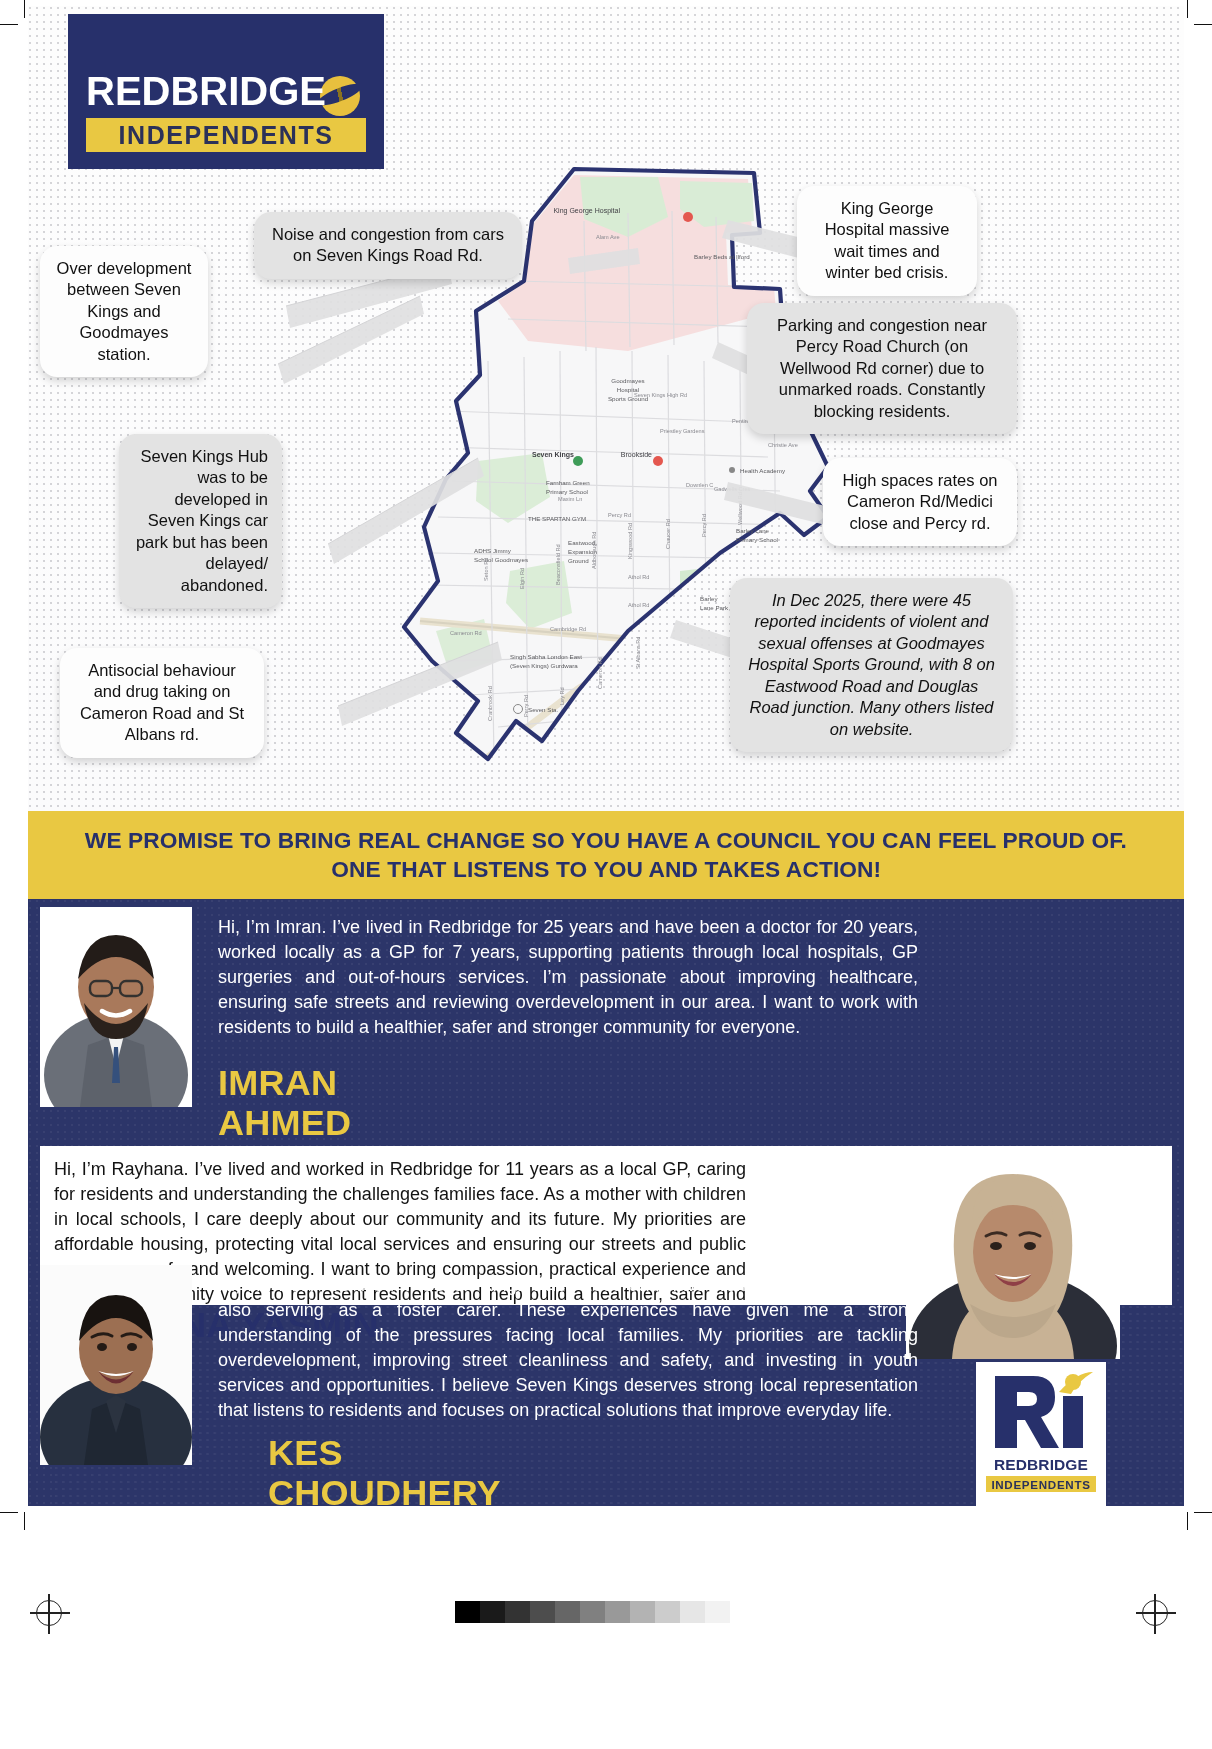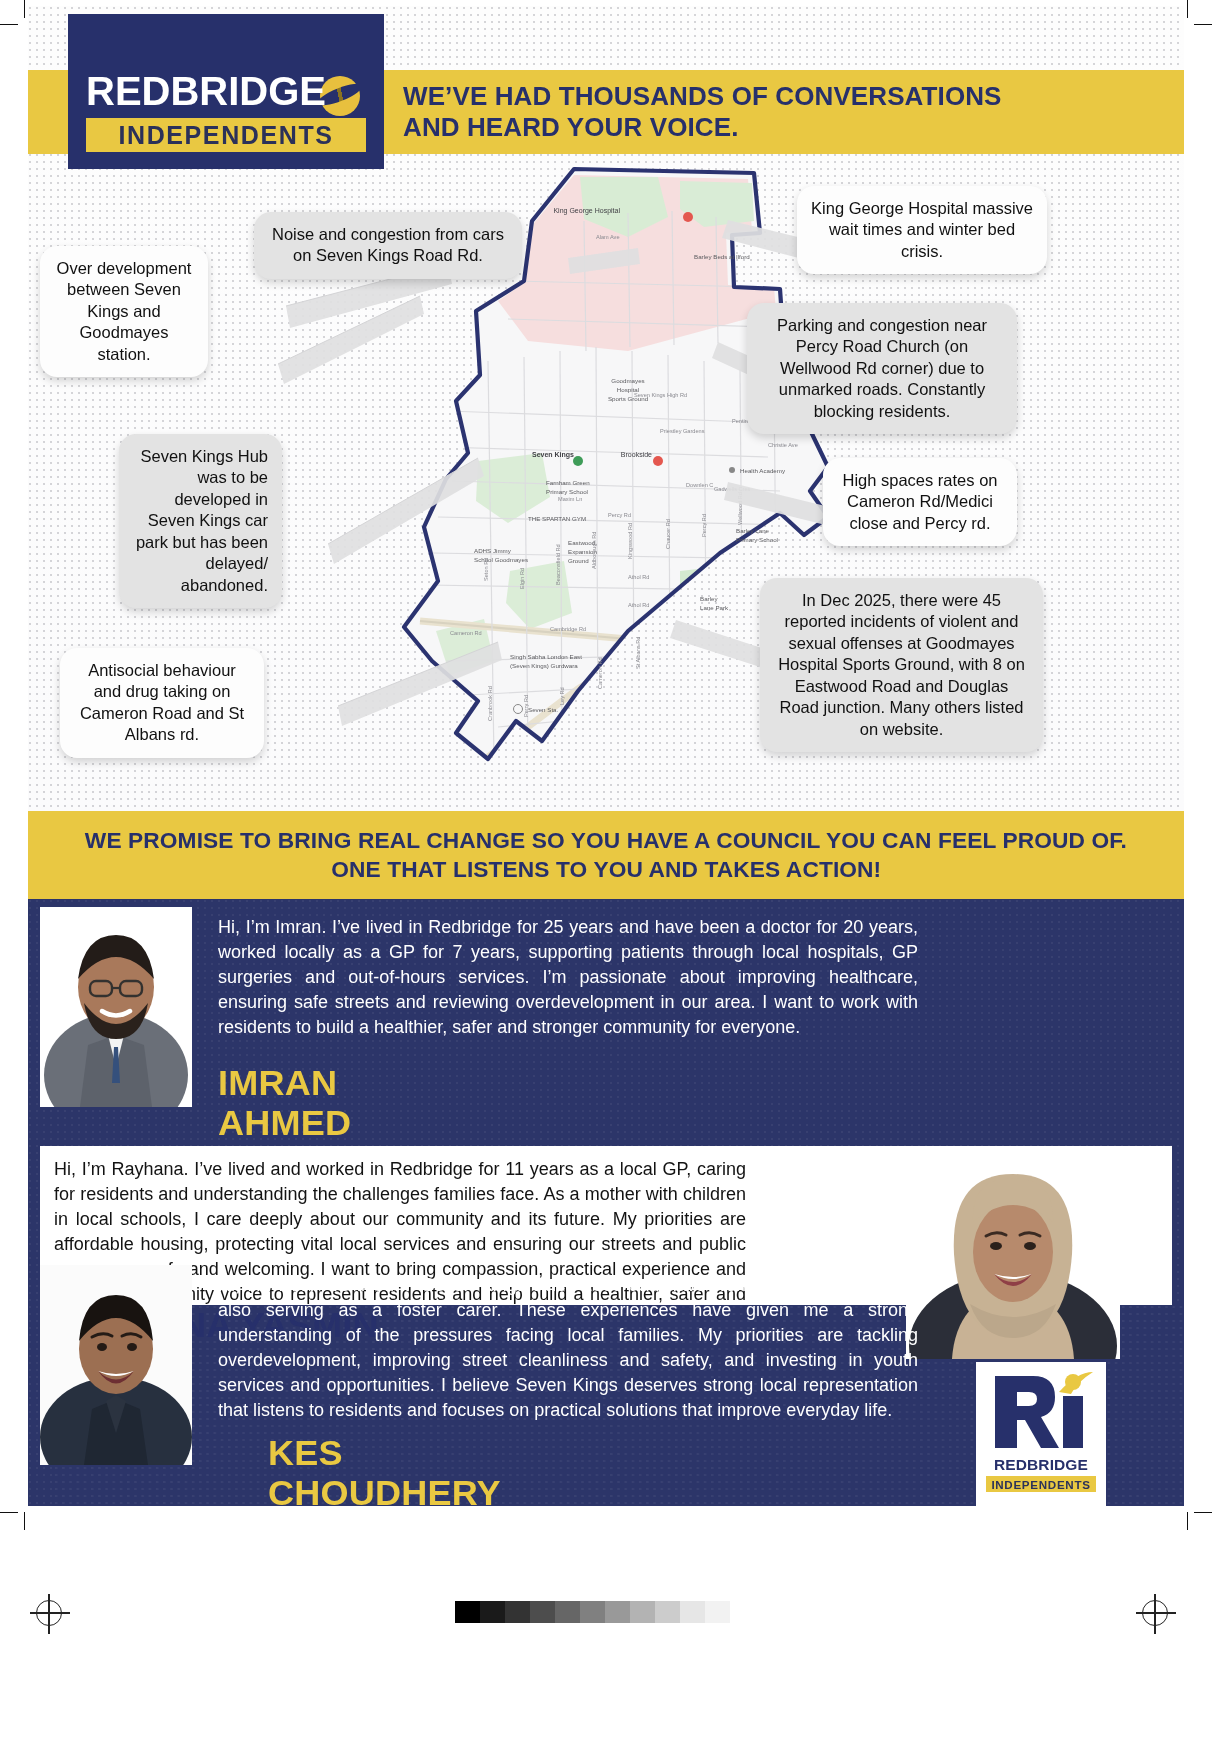--- a/index.html
+++ b/index.html
@@ -410,38 +410,32 @@
             <path d="M250,358 L392,290"></path>
           <path d="M300,538 L450,452"></path>
             <path d="M310,700 L470,636"></path>
         </g>
       </svg>
 
       <div class="bubble white" style="left:12px; top:240px; width:168px;">Over development between Seven Kings and Goodmayes station.</div>
 
       <div class="bubble grey" style="left:226px; top:206px; width:268px;">Noise and congestion from cars on Seven Kings Road Rd.</div>
 
-      <div class="bubble white" style="left:769px; top:180px; width:250px;">King George Hospital massive wait times and winter bed crisis.</div>
+      <div class="bubble white" style="left:769px; top:180px; width:180px;">King George Hospital massive wait times and winter bed crisis.</div>
 
       <div class="bubble grey" style="left:719px; top:297px; width:270px;">Parking and congestion near Percy Road Church (on Wellwood Rd corner) due to unmarked roads. Constantly blocking residents.</div>
 
       <div class="bubble grey" style="left:91px; top:428px; width:163px;text-align:right;">Seven Kings Hub was to be developed in Seven Kings car park but has been delayed/ abandoned.</div>
 
       <div class="bubble white" style="left:795px; top:452px; width:194px;">High spaces rates on Cameron Rd/Medici close and Percy rd.</div>
 
-      <div class="bubble grey" style="left:732px; top:572px; width:283px;">In Dec 2025, there were 45 reported incidents of violent and sexual offenses at Goodmayes Hospital Sports Ground, with 8 on Eastwood Road and Douglas Road junction. Many others listed on website.</div>
+      <div class="bubble grey" style="left:702px; top:572px; width:283px;font-style:italic;">In Dec 2025, there were 45 reported incidents of violent and sexual offenses at Goodmayes Hospital Sports Ground, with 8 on Eastwood Road and Douglas Road junction. Many others listed on website.</div>
 
       <div class="bubble white" style="left:32px; top:642px; width:204px;">Antisocial behaviour and drug taking on Cameron Road and St Albans rd.</div>
 
-      <div class="headline-strip">
-        <div class="headline-text">
-          <div>WE’VE HAD THOUSANDS OF CONVERSATIONS</div>
-          <div>AND HEARD YOUR VOICE.</div>
-        </div>
-      </div>
 
       <div class="logo-block">
         <div class="logo-swoosh"></div>
         <div class="logo-red-top">REDBRIDGE</div>
         <div class="logo-ind">
           <span>INDEPENDENTS</span>
         </div>
       </div>
     </div>
 

